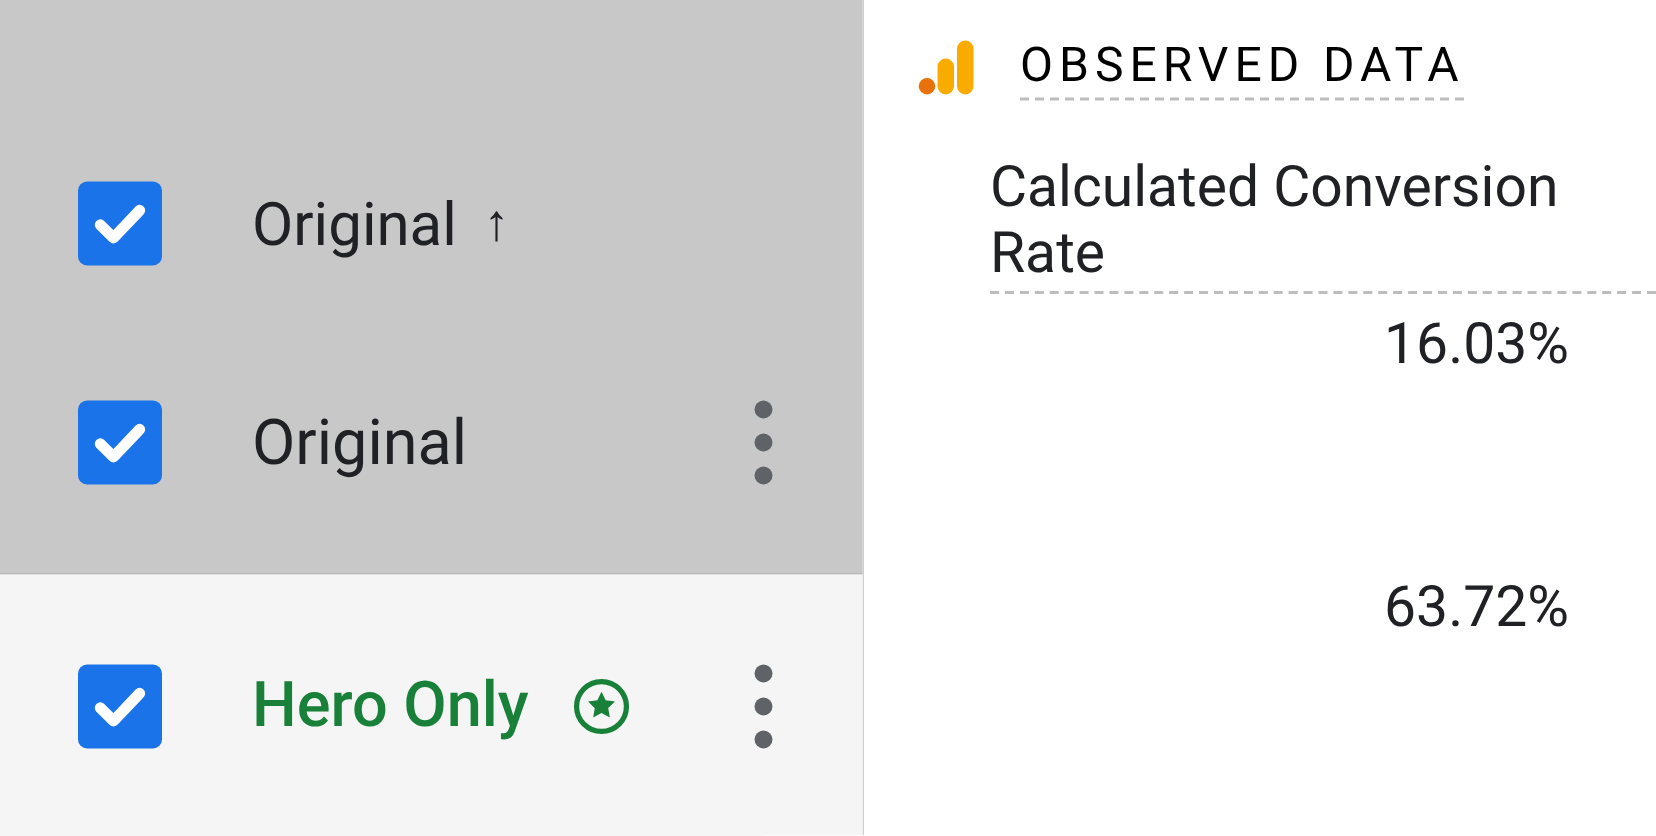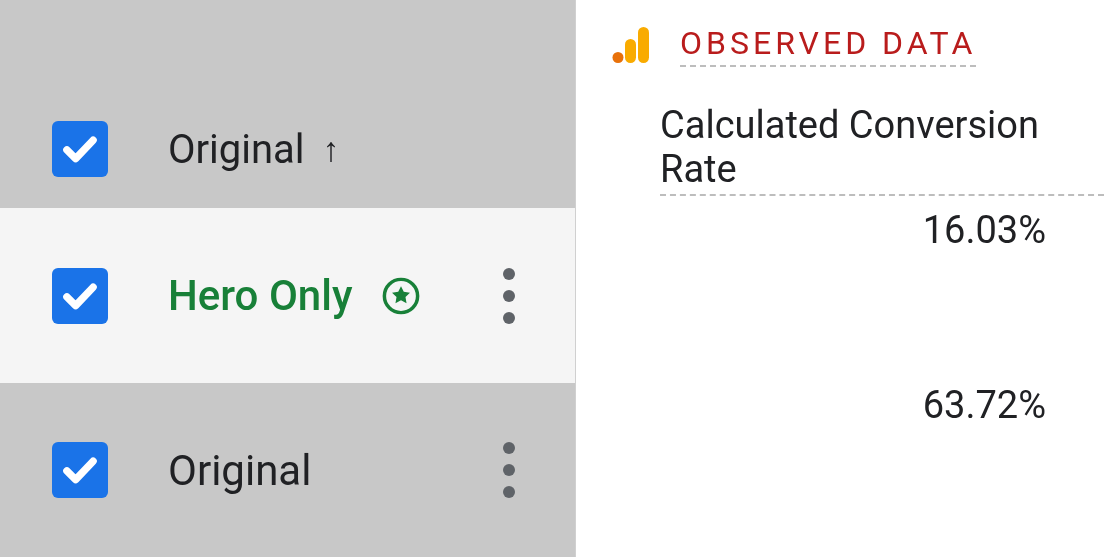--- a/index.html
+++ b/index.html
@@ -123,21 +123,21 @@
     }
     .analytics-icon {
       width: 40px;
       height: 40px;
       position: relative;
       flex-shrink: 0;
     }
     .observed-label {
       font-size: 32px;
       letter-spacing: 4px;
-      color: #b91c1c;
+      color: #000000;
       border-bottom: 2px dashed #bdbdbd;
       padding-bottom: 3px;
     }
     .right-header-row {
       height: 118px;
       display: flex;
       align-items: center;
       padding-left: 58px;
     }
     .calc-label {
@@ -171,51 +171,51 @@
 
     <div class="left-header-row">
       <div class="checkbox">
         <svg viewBox="0 0 24 24" fill="none" stroke="#fff" stroke-width="4.2" stroke-linecap="round" stroke-linejoin="round">
           <polyline points="4.5 12.5 9.5 17.5 19.5 7"></polyline>
         </svg>
       </div>
       <div class="variant-label-wrap">
         <span class="variant-header-text">Original</span>
         <span class="sort-arrow">↑</span>
+      </div>
+    </div>
+
+    <div class="left-data-row row-original">
+      <div class="checkbox">
+        <svg viewBox="0 0 24 24" fill="none" stroke="#fff" stroke-width="4.2" stroke-linecap="round" stroke-linejoin="round">
+          <polyline points="4.5 12.5 9.5 17.5 19.5 7"></polyline>
+        </svg>
+      </div>
+      <div class="variant-label-wrap">
+        <span class="variant-name">Original</span>
+      </div>
+      <div class="dots-menu">
+        <span></span>
+        <span></span>
+        <span></span>
       </div>
     </div>
 
     <div class="left-data-row row-hero">
       <div class="checkbox">
         <svg viewBox="0 0 24 24" fill="none" stroke="#fff" stroke-width="4.2" stroke-linecap="round" stroke-linejoin="round">
           <polyline points="4.5 12.5 9.5 17.5 19.5 7"></polyline>
         </svg>
       </div>
       <div class="variant-label-wrap">
         <span class="variant-name winner">Hero Only</span>
         <svg class="star-badge" viewBox="0 0 24 24">
           <circle cx="12" cy="12" r="10.5" fill="none" stroke="#188038" stroke-width="2.2"></circle>
           <path d="M12 5.8l1.75 3.55 3.92.57-2.84 2.76.67 3.9L12 14.75l-3.5 1.84.67-3.9-2.84-2.76 3.92-.57z" fill="#188038"></path>
         </svg>
-      </div>
-      <div class="dots-menu">
-        <span></span>
-        <span></span>
-        <span></span>
-      </div>
-    </div>
-
-    <div class="left-data-row row-original">
-      <div class="checkbox">
-        <svg viewBox="0 0 24 24" fill="none" stroke="#fff" stroke-width="4.2" stroke-linecap="round" stroke-linejoin="round">
-          <polyline points="4.5 12.5 9.5 17.5 19.5 7"></polyline>
-        </svg>
-      </div>
-      <div class="variant-label-wrap">
-        <span class="variant-name">Original</span>
       </div>
       <div class="dots-menu">
         <span></span>
         <span></span>
         <span></span>
       </div>
     </div>
   </div>
 
   <div class="right-panel">

